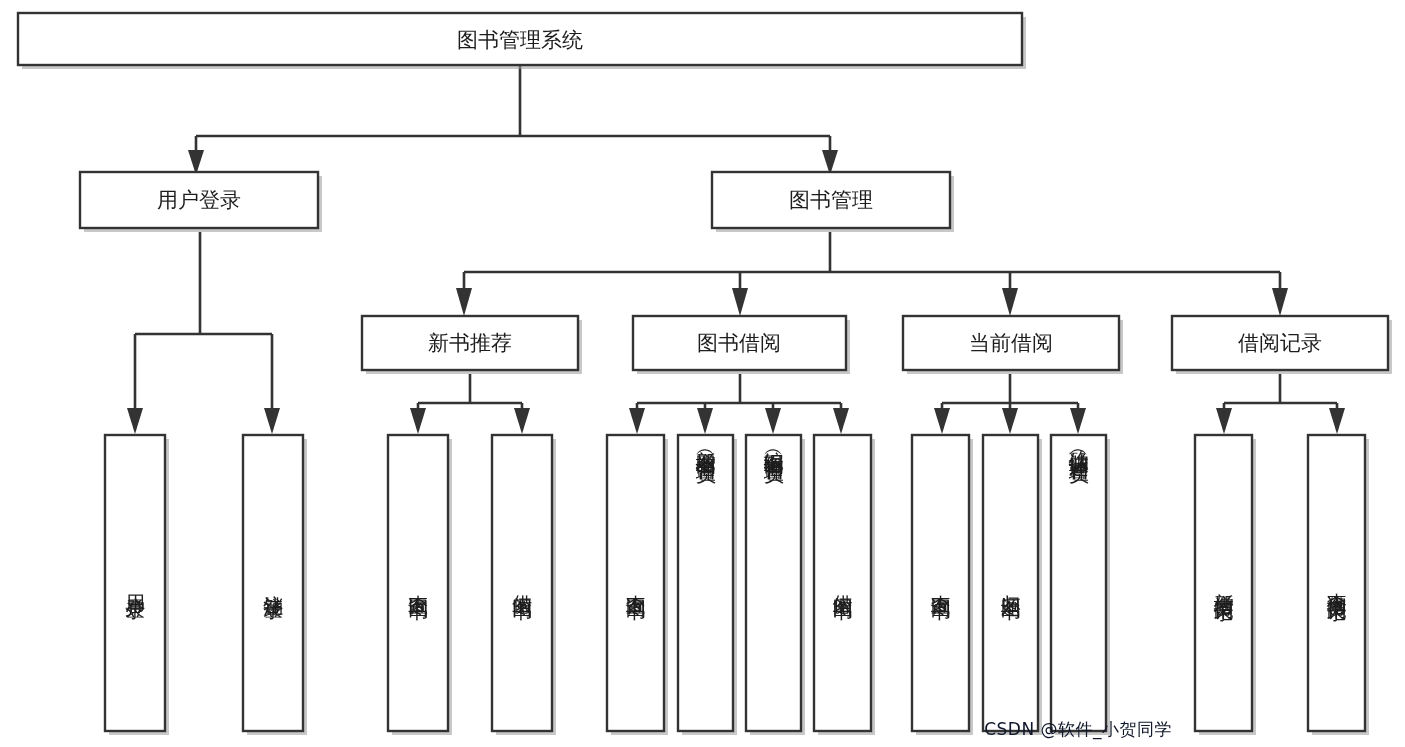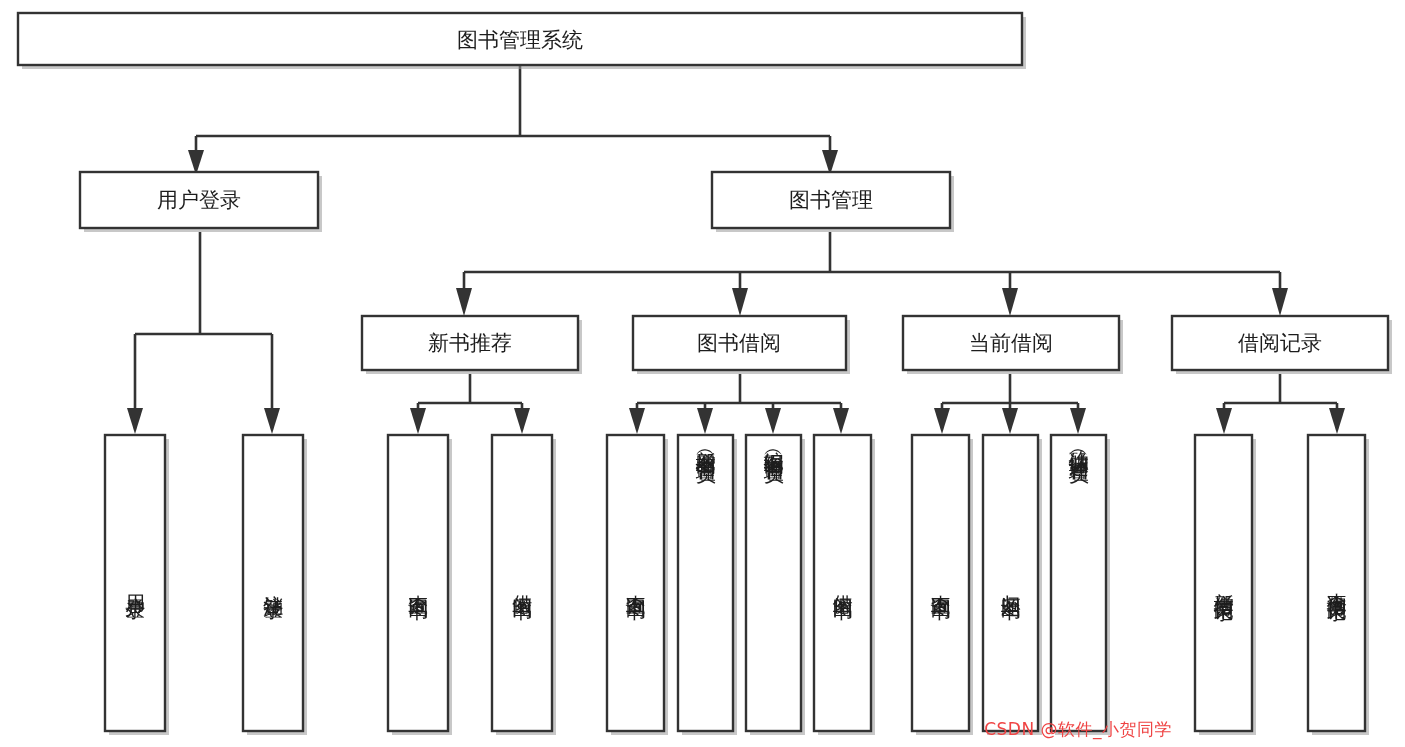--- a/index.html
+++ b/index.html
@@ -69,21 +69,21 @@
     color: #1d1d1d;
     letter-spacing: 2px;
     white-space: nowrap;
   }
   .watermark {
     position: absolute;
     right: 8px;
     bottom: 6px;
     font-family: "DejaVu Sans", "Liberation Sans", sans-serif;
     font-size: 17px;
-    color: #ef4444;
+    color: #0f172a;
     letter-spacing: 0.5px;
     user-select: none;
   }
 </style>
 </head>
 <body>
 
 <div id="diagram-root">
 
   <svg class="diagram-canvas" viewBox="0 0 1405 747" xmlns="http://www.w3.org/2000/svg">

